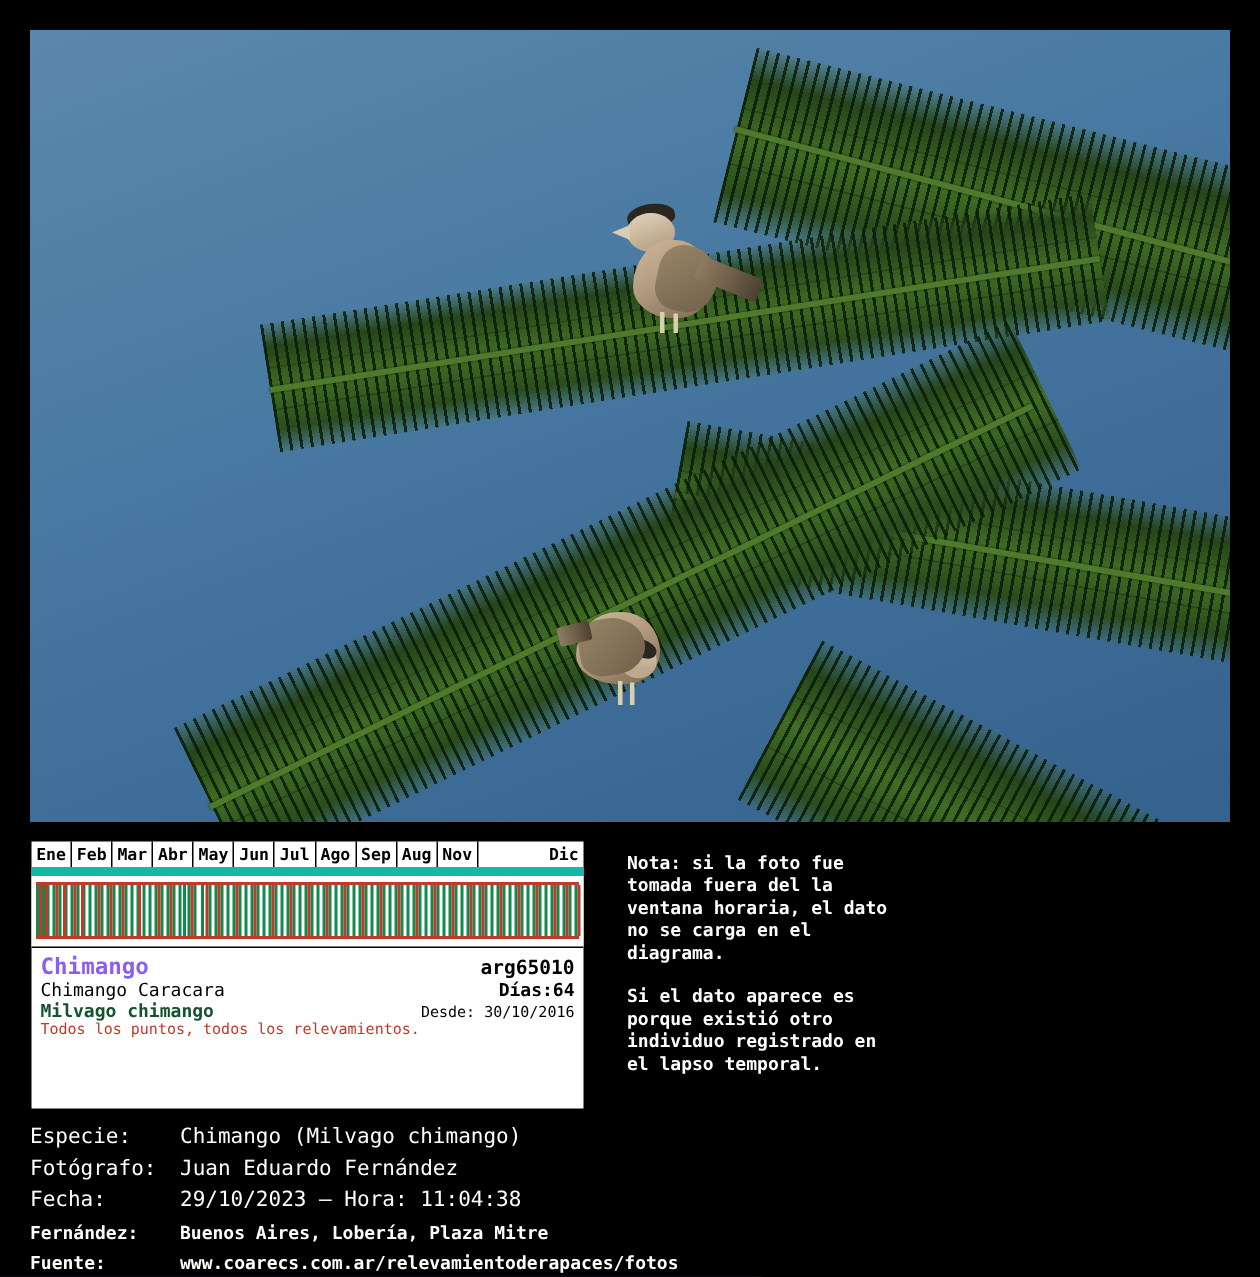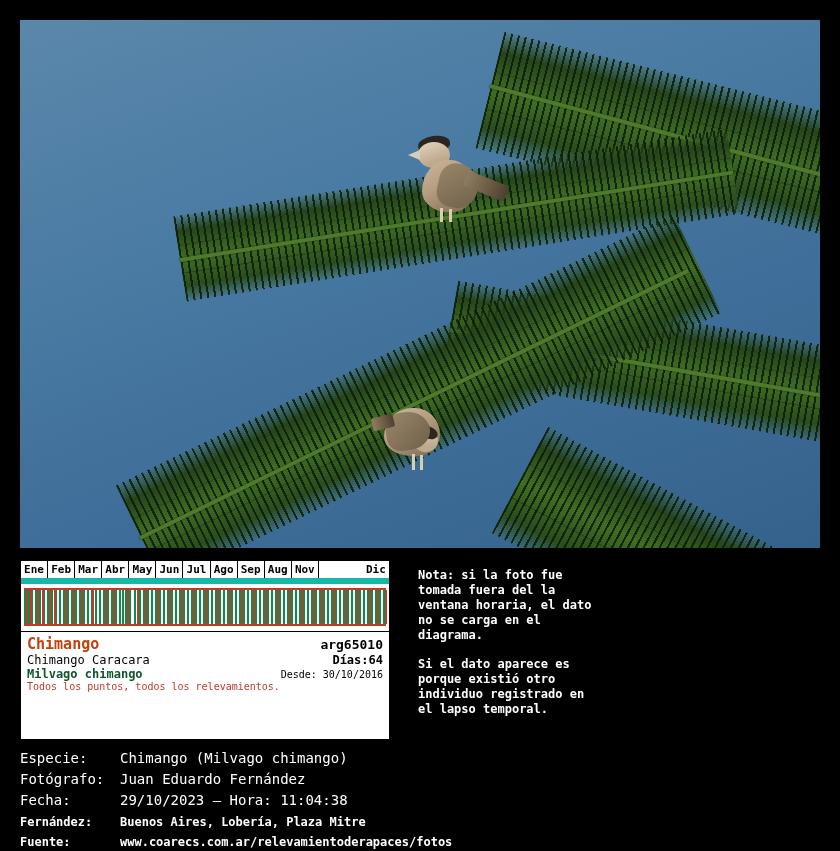--- a/index.html
+++ b/index.html
@@ -175,21 +175,21 @@
 
   .pheno-text {
     position: relative;
     padding: 3px 6px 0 6px;
     color: #000;
   }
   .pn-line { display: flex; justify-content: space-between; align-items: baseline; }
   .sp-common {
     font-size: 15px;
     font-weight: bold;
-    color: #c2410c;
+    color: #8b5cf6;
   }
   .sp-code {
     font-size: 13px;
     font-weight: bold;
     color: #000;
   }
   .sp-english { font-size: 12px; color: #000; }
   .sp-days { font-size: 12px; font-weight: bold; color: #000; }
   .sp-sci {
     font-size: 12px;

